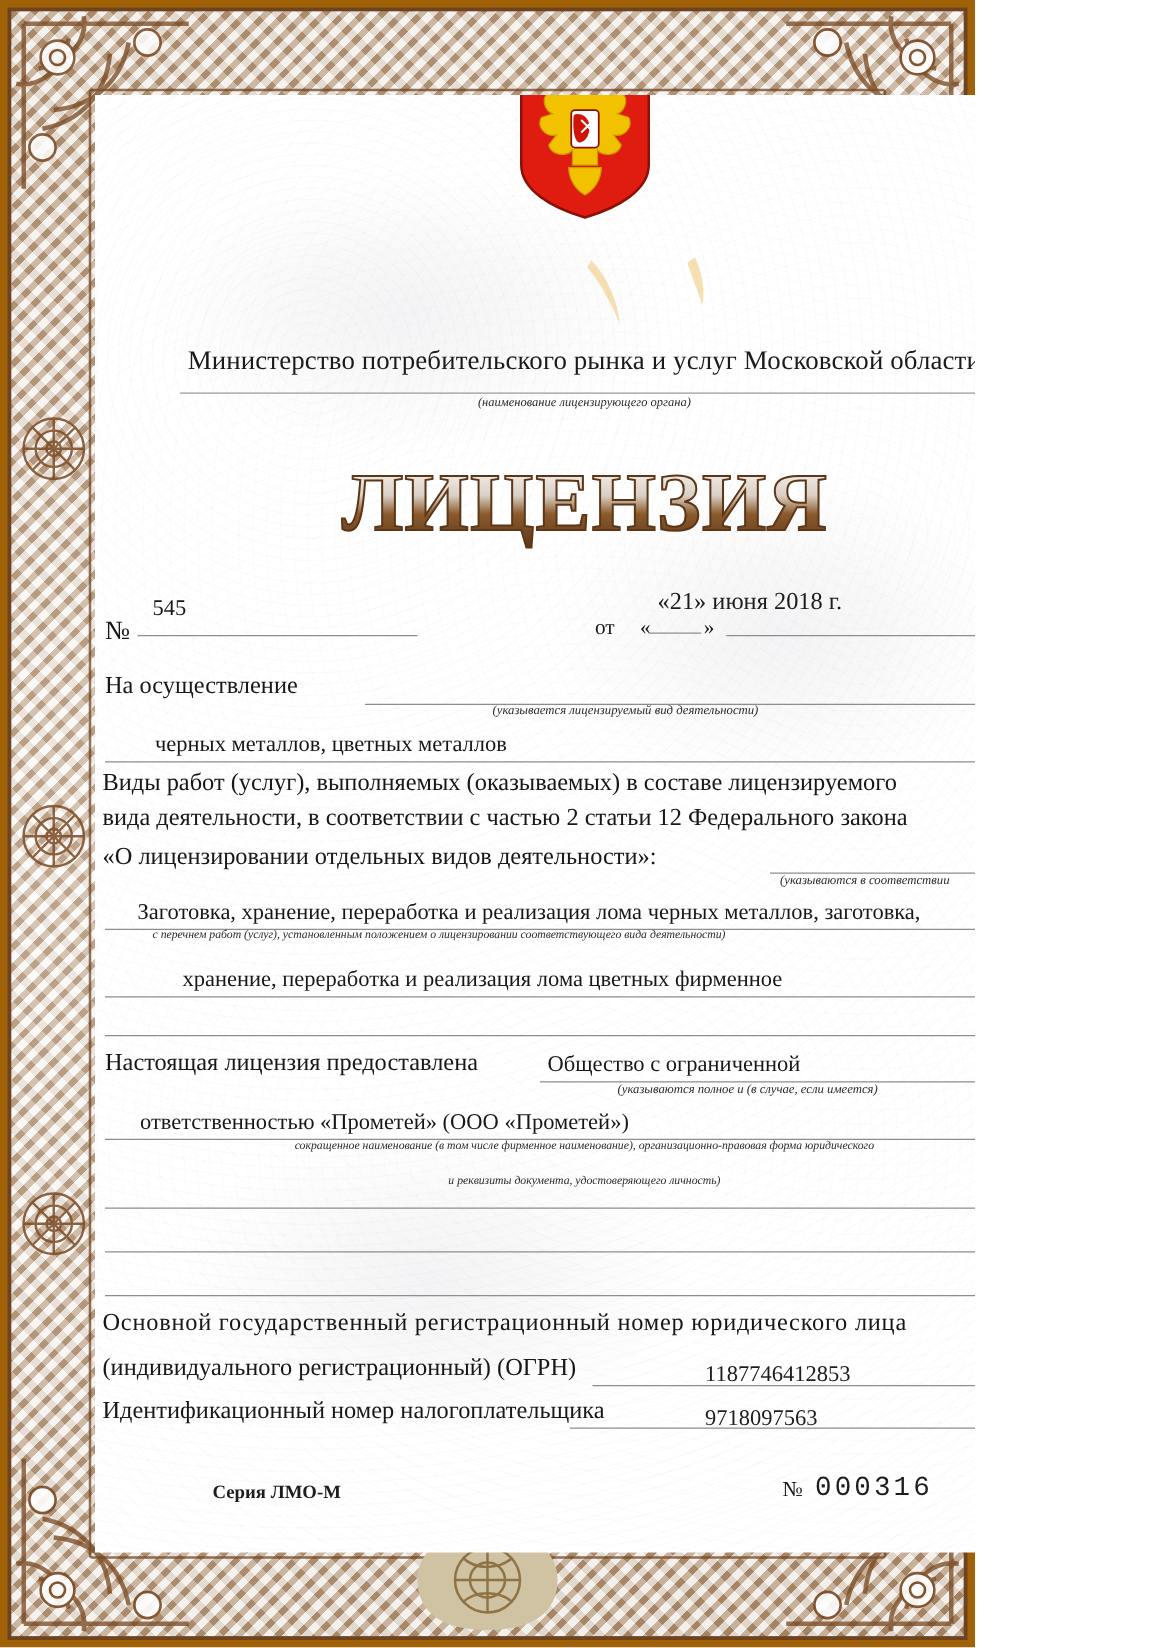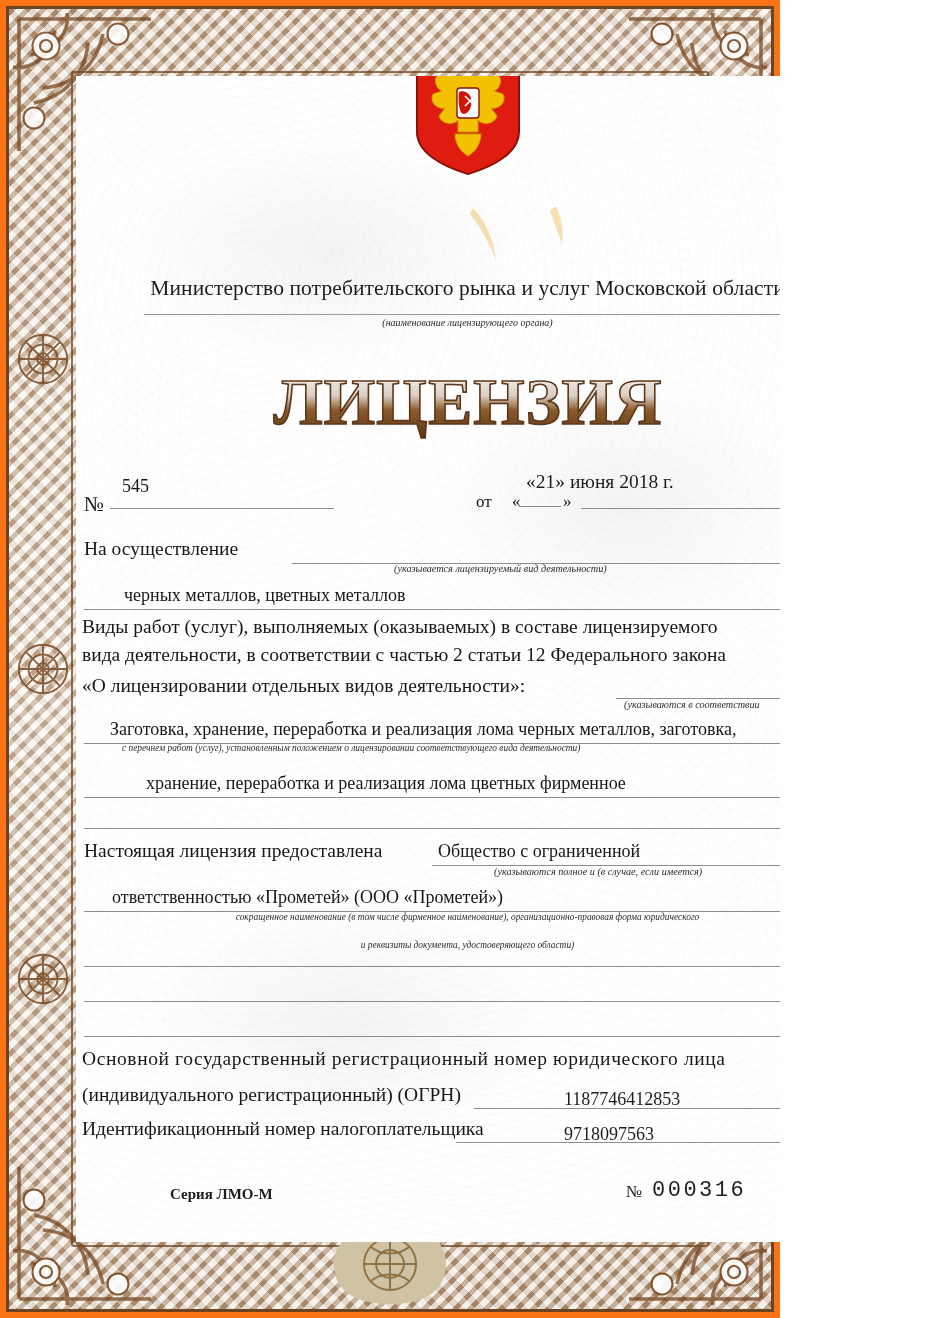--- a/index.html
+++ b/index.html
@@ -1,19 +1,19 @@
 <!DOCTYPE html>
 <html lang="ru"><head>
 <meta charset="utf-8">
 <style>
   html,body{margin:0;padding:0;background:#ffffff;}
   body{width:935px;height:1318px;overflow:hidden;
        font-family:"Liberation Serif","DejaVu Serif",serif;color:#1d1d1d;}
 
-  .sheet{position:relative;width:780px;height:1318px;background:#f97316;overflow:hidden;}
+  .sheet{position:relative;width:780px;height:1318px;background:#a16207;overflow:hidden;}
 
   
   .frame-outer{position:absolute;left:6px;top:6px;right:6px;bottom:6px;
       border:3px solid #6d4423;
       background:
         repeating-linear-gradient(135deg, rgba(140,92,48,.30) 0 5px, rgba(255,255,255,.62) 5px 11px),
         repeating-linear-gradient(45deg, rgba(110,70,36,.22) 0 7px, rgba(255,255,255,.5) 7px 15px),
         linear-gradient(160deg,#c9b49c,#efe7dc 45%,#bda68c);
   }
   .frame-inner{position:absolute;left:74px;top:74px;right:74px;bottom:74px;
@@ -369,21 +369,21 @@
     <div class="rule w1-rule" style="top:721px;"></div>
     <div class="rule w-rule3"></div>
 
     <div class="lic-lbl lbl">Настоящая лицензия предоставлена</div>
     <div class="lic-val val">Общество с ограниченной</div>
     <div class="rule lic-rule"></div>
     <div class="lic-cap cap">(указываются полное и (в случае, если имеется)</div>
     <div class="lic2-val val">ответственностью «Прометей» (ООО «Прометей»)</div>
     <div class="rule lic2-rule"></div>
     <div class="lic-cap2 cap-sm">сокращенное наименование (в том числе фирменное наименование), организационно-правовая форма юридического</div>
-    <div class="lic-cap4 cap-sm">и реквизиты документа, удостоверяющего области)</div>
+    <div class="lic-cap4 cap-sm">и реквизиты документа, удостоверяющего личность)</div>
 
     <div class="rule er1"></div>
     <div class="rule er2"></div>
     <div class="rule er3"></div>
 
     <div class="ogrn1 lbl">Основной государственный регистрационный номер юридического лица</div>
     <div class="ogrn2 lbl">(индивидуального регистрационный) (ОГРН)</div>
     <div class="rule ogrn-rule"></div>
     <div class="ogrn-val">1187746412853</div>
     <div class="inn-lbl lbl">Идентификационный номер налогоплательщика</div>

